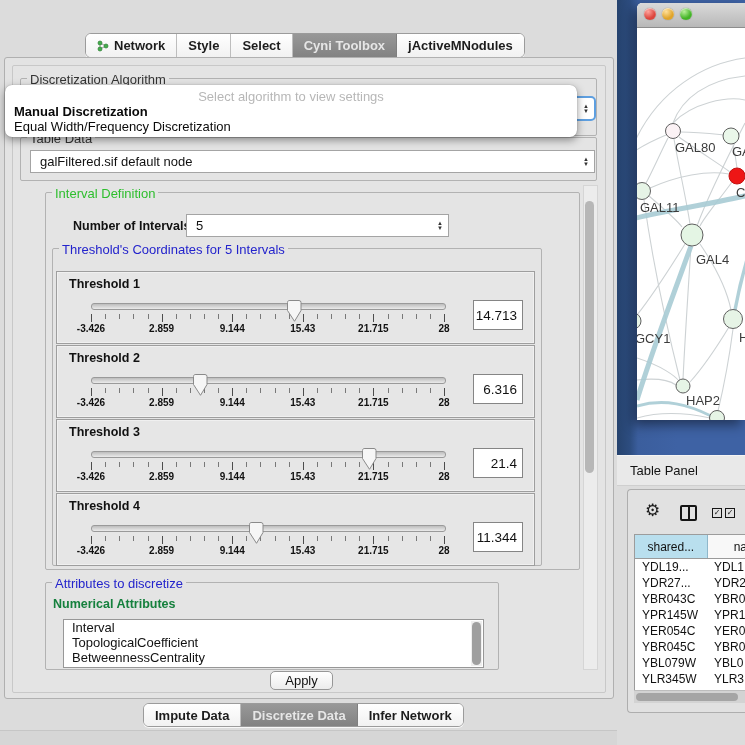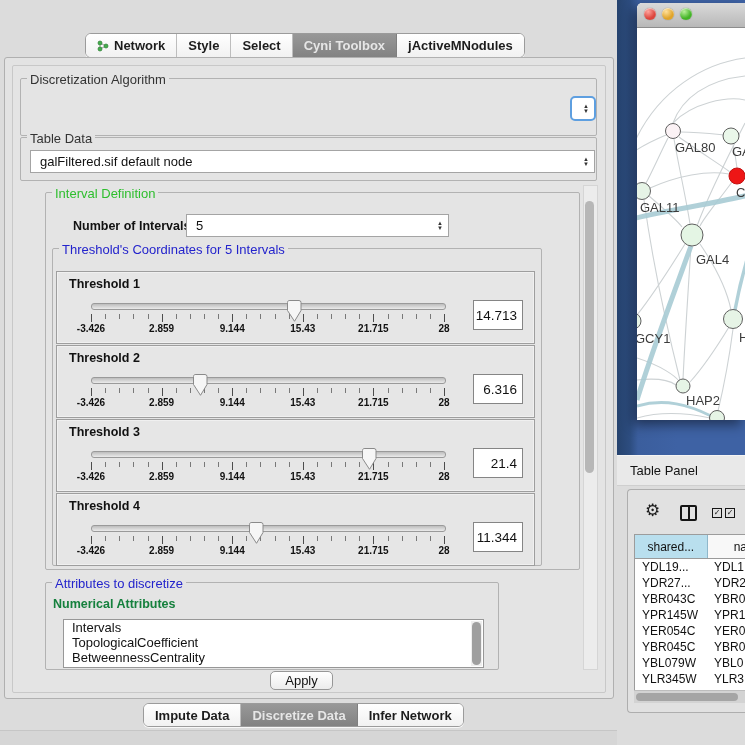--- a/index.html
+++ b/index.html
@@ -337,30 +337,35 @@
       </div>
     </div>
 
   <div id="attr-group" class="group">
     <span class="group-title t-blue">Attributes to discretize</span>
     <span id="attr-sublabel">Numerical Attributes</span>
     <div id="attr-list">
       <div id="attr-scrollbar">
           <div id="attr-thumb"></div>
         </div>
-    <div class="attr-item">Intervals</div>
+    <div class="attr-item">Interval</div>
         <div class="attr-item">TopologicalCoefficient</div>
         <div class="attr-item">BetweennessCentrality</div>
       </div>
   </div>
 
   <div id="v-scrollbar">
     <div id="v-thumb"></div>
   </div>
 
+  <div id="algo-popup">
+    <div id="popup-hint">Select algorithm to view settings</div>
+    <div id="popup-opt0" class="popup-opt">Manual Discretization</div>
+    <div id="popup-opt1" class="popup-opt">Equal Width/Frequency Discretization</div>
+  </div>
 
   <button id="apply-btn">Apply</button>
 
   <div id="bottom-tabs" class="tabstrip">
       <div class="tab">
         <span>Impute Data</span>
       </div>
       <div class="tab selected">
         <span>Discretize Data</span>
       </div>

